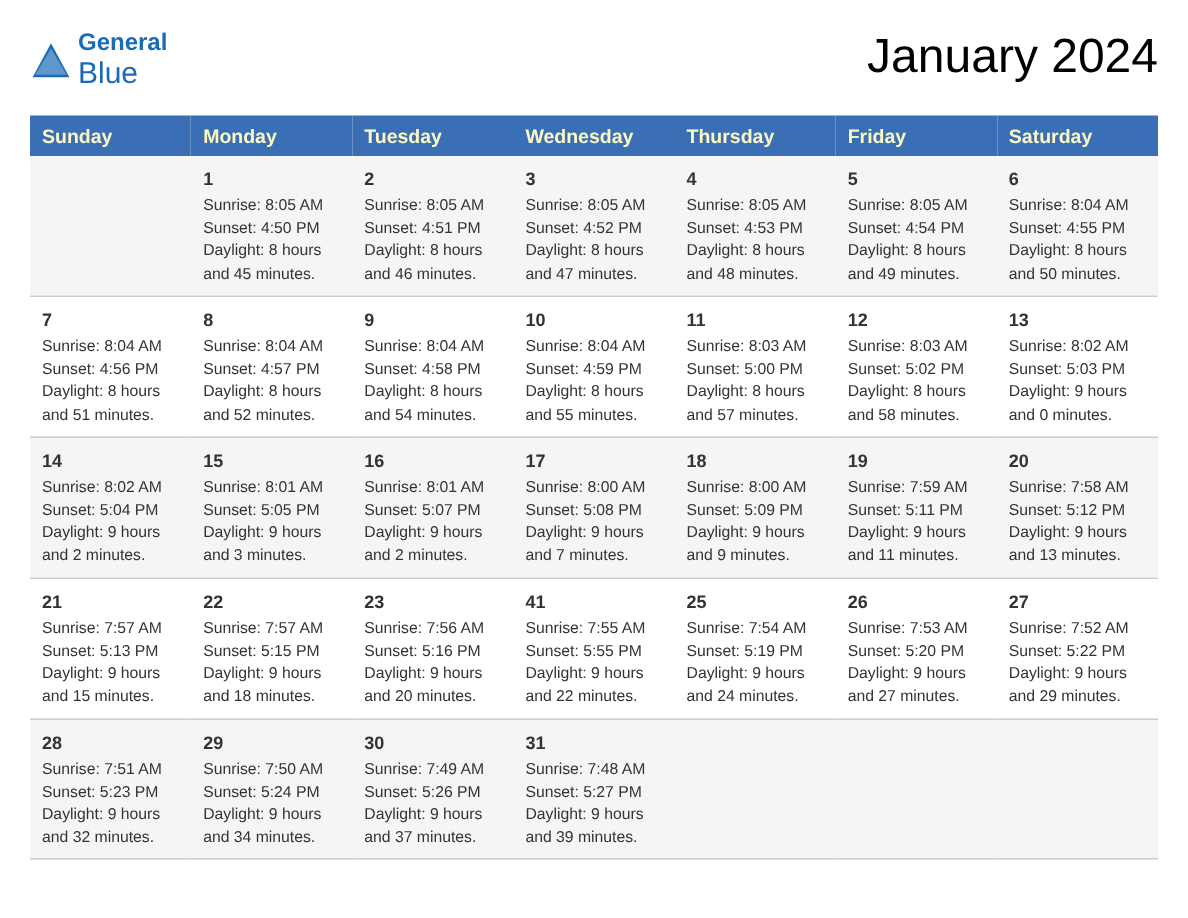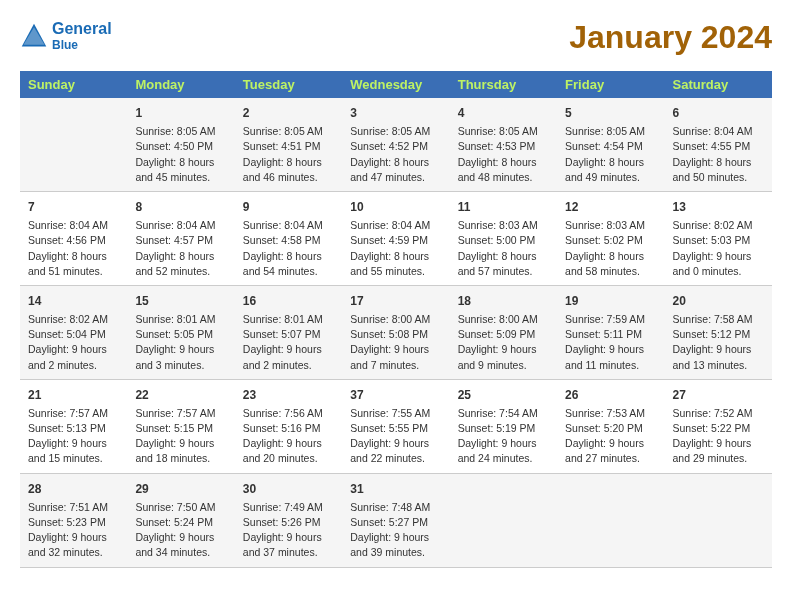--- a/index.html
+++ b/index.html
@@ -23,37 +23,37 @@
     }
     .logo-icon {
       width: 28px;
       height: 28px;
     }
     .title-block {
       text-align: right;
     }
     .month-title {
       font-size: 32px;
-      font-weight: bold;
-      color: #a16207;
+      font-weight: normal;
+      color: #000000;
       line-height: 1.1;
     }
     .location {
       font-size: 15px;
       color: #555;
       margin-top: 2px;
     }
     table {
       width: 100%;
       border-collapse: collapse;
       font-size: 11px;
     }
     thead tr th {
       background-color: #3a6eb5;
-      color: #bef264;
+      color: #fef9c3;
       text-align: left;
       padding: 6px 8px;
       font-size: 13px;
       font-weight: bold;
     }
     tbody tr {
       border-bottom: 1px solid #ccc;
     }
     tbody tr:nth-child(odd) {
       background-color: #f5f5f5;
@@ -84,21 +84,21 @@
 <body>
 
 <div class="header">
   <div class="logo">
     <svg class="logo-icon" viewBox="0 0 32 32" xmlns="http://www.w3.org/2000/svg">
       <polygon points="16,2 30,28 2,28" fill="#1a6bb5"></polygon>
       <polygon points="16,6 28,26 4,26" fill="white" opacity="0.3"></polygon>
     </svg>
     <div>
       <div style="font-size:16px;font-weight:bold;color:#1a6bb5;">General</div>
-      <div style="font-size:12px;font-weight:bold;color:#1a6bb5;">Blue</div>
+      <div style="font-size:20px;font-weight:normal;color:#1a6bb5;">Blue</div>
     </div>
   </div>
   <div class="title-block">
     <div class="month-title">January 2024</div>
   </div>
 </div>
 
 <table>
   <thead>
     <tr>
@@ -298,21 +298,21 @@
         </td>
         <td>
           <span class="day-number">23</span>
           <div class="cell-content">
             <div>Sunrise: 7:56 AM</div>
             <div>Sunset: 5:16 PM</div>
             <div>Daylight: 9 hours and 20 minutes.</div>
           </div>
         </td>
         <td>
-          <span class="day-number">37</span>
+          <span class="day-number">41</span>
           <div class="cell-content">
             <div>Sunrise: 7:55 AM</div>
             <div>Sunset: 5:55 PM</div>
             <div>Daylight: 9 hours and 22 minutes.</div>
           </div>
         </td>
         <td>
           <span class="day-number">25</span>
           <div class="cell-content">
             <div>Sunrise: 7:54 AM</div>

